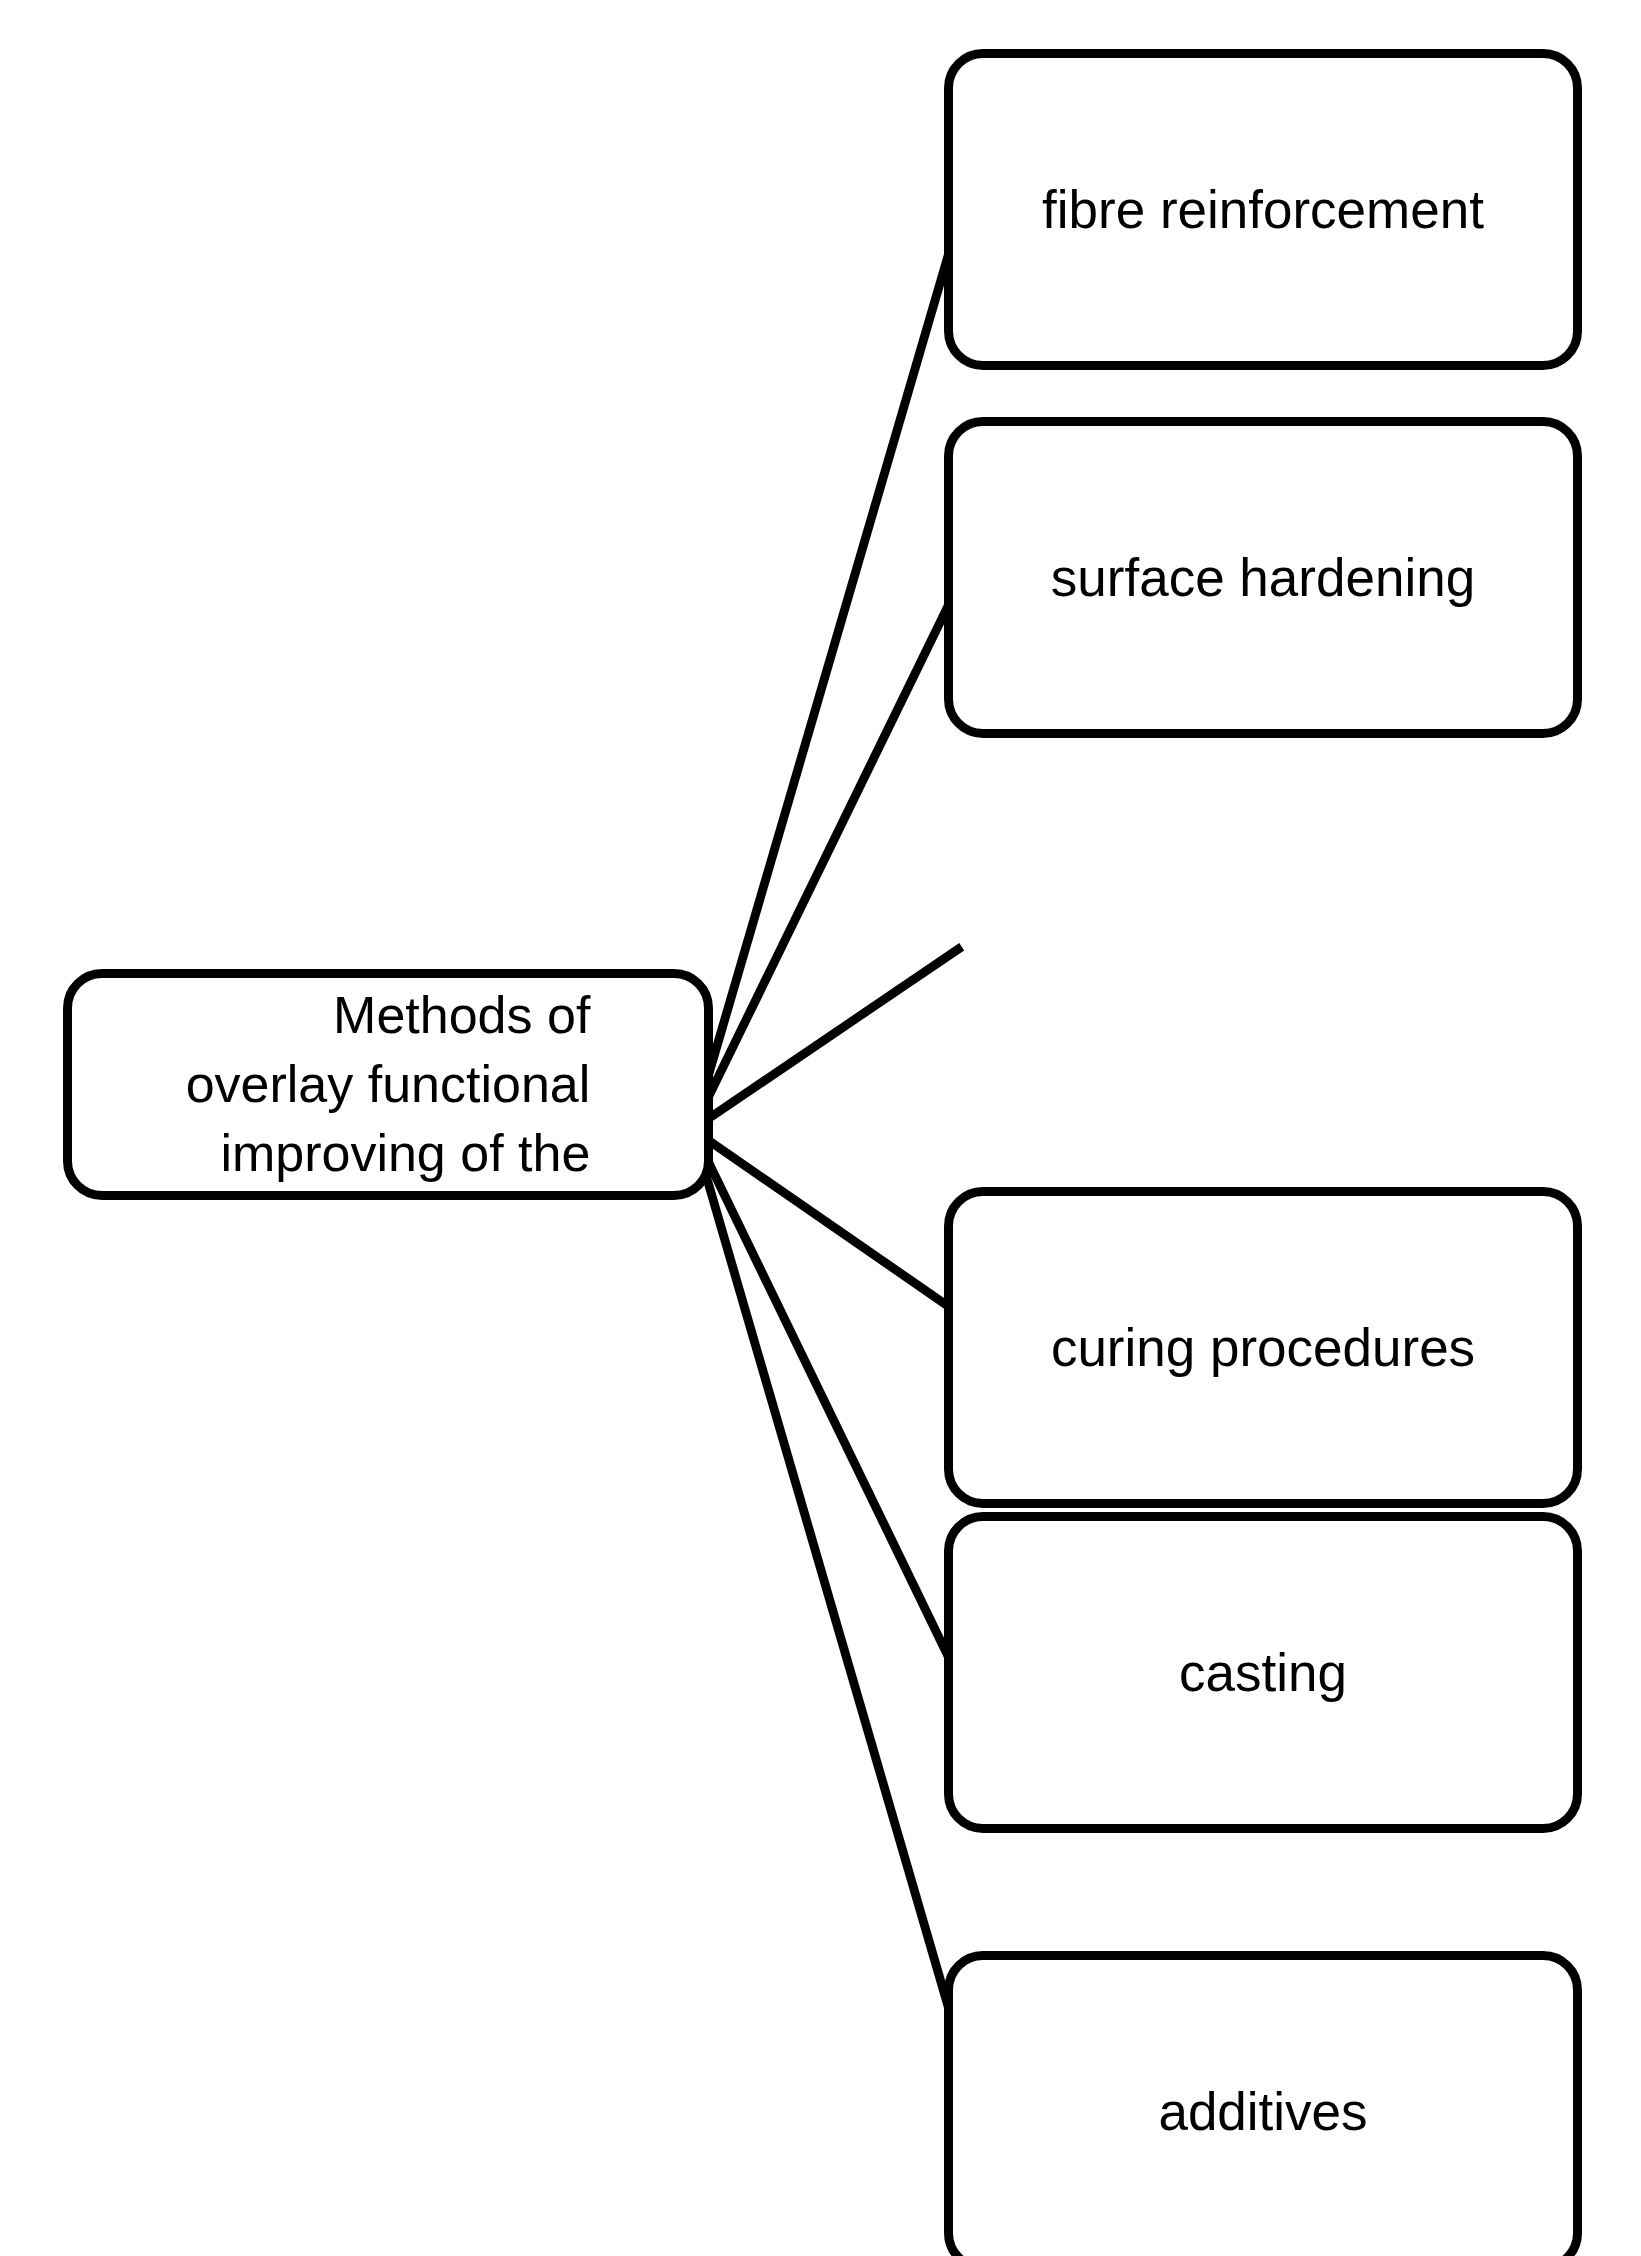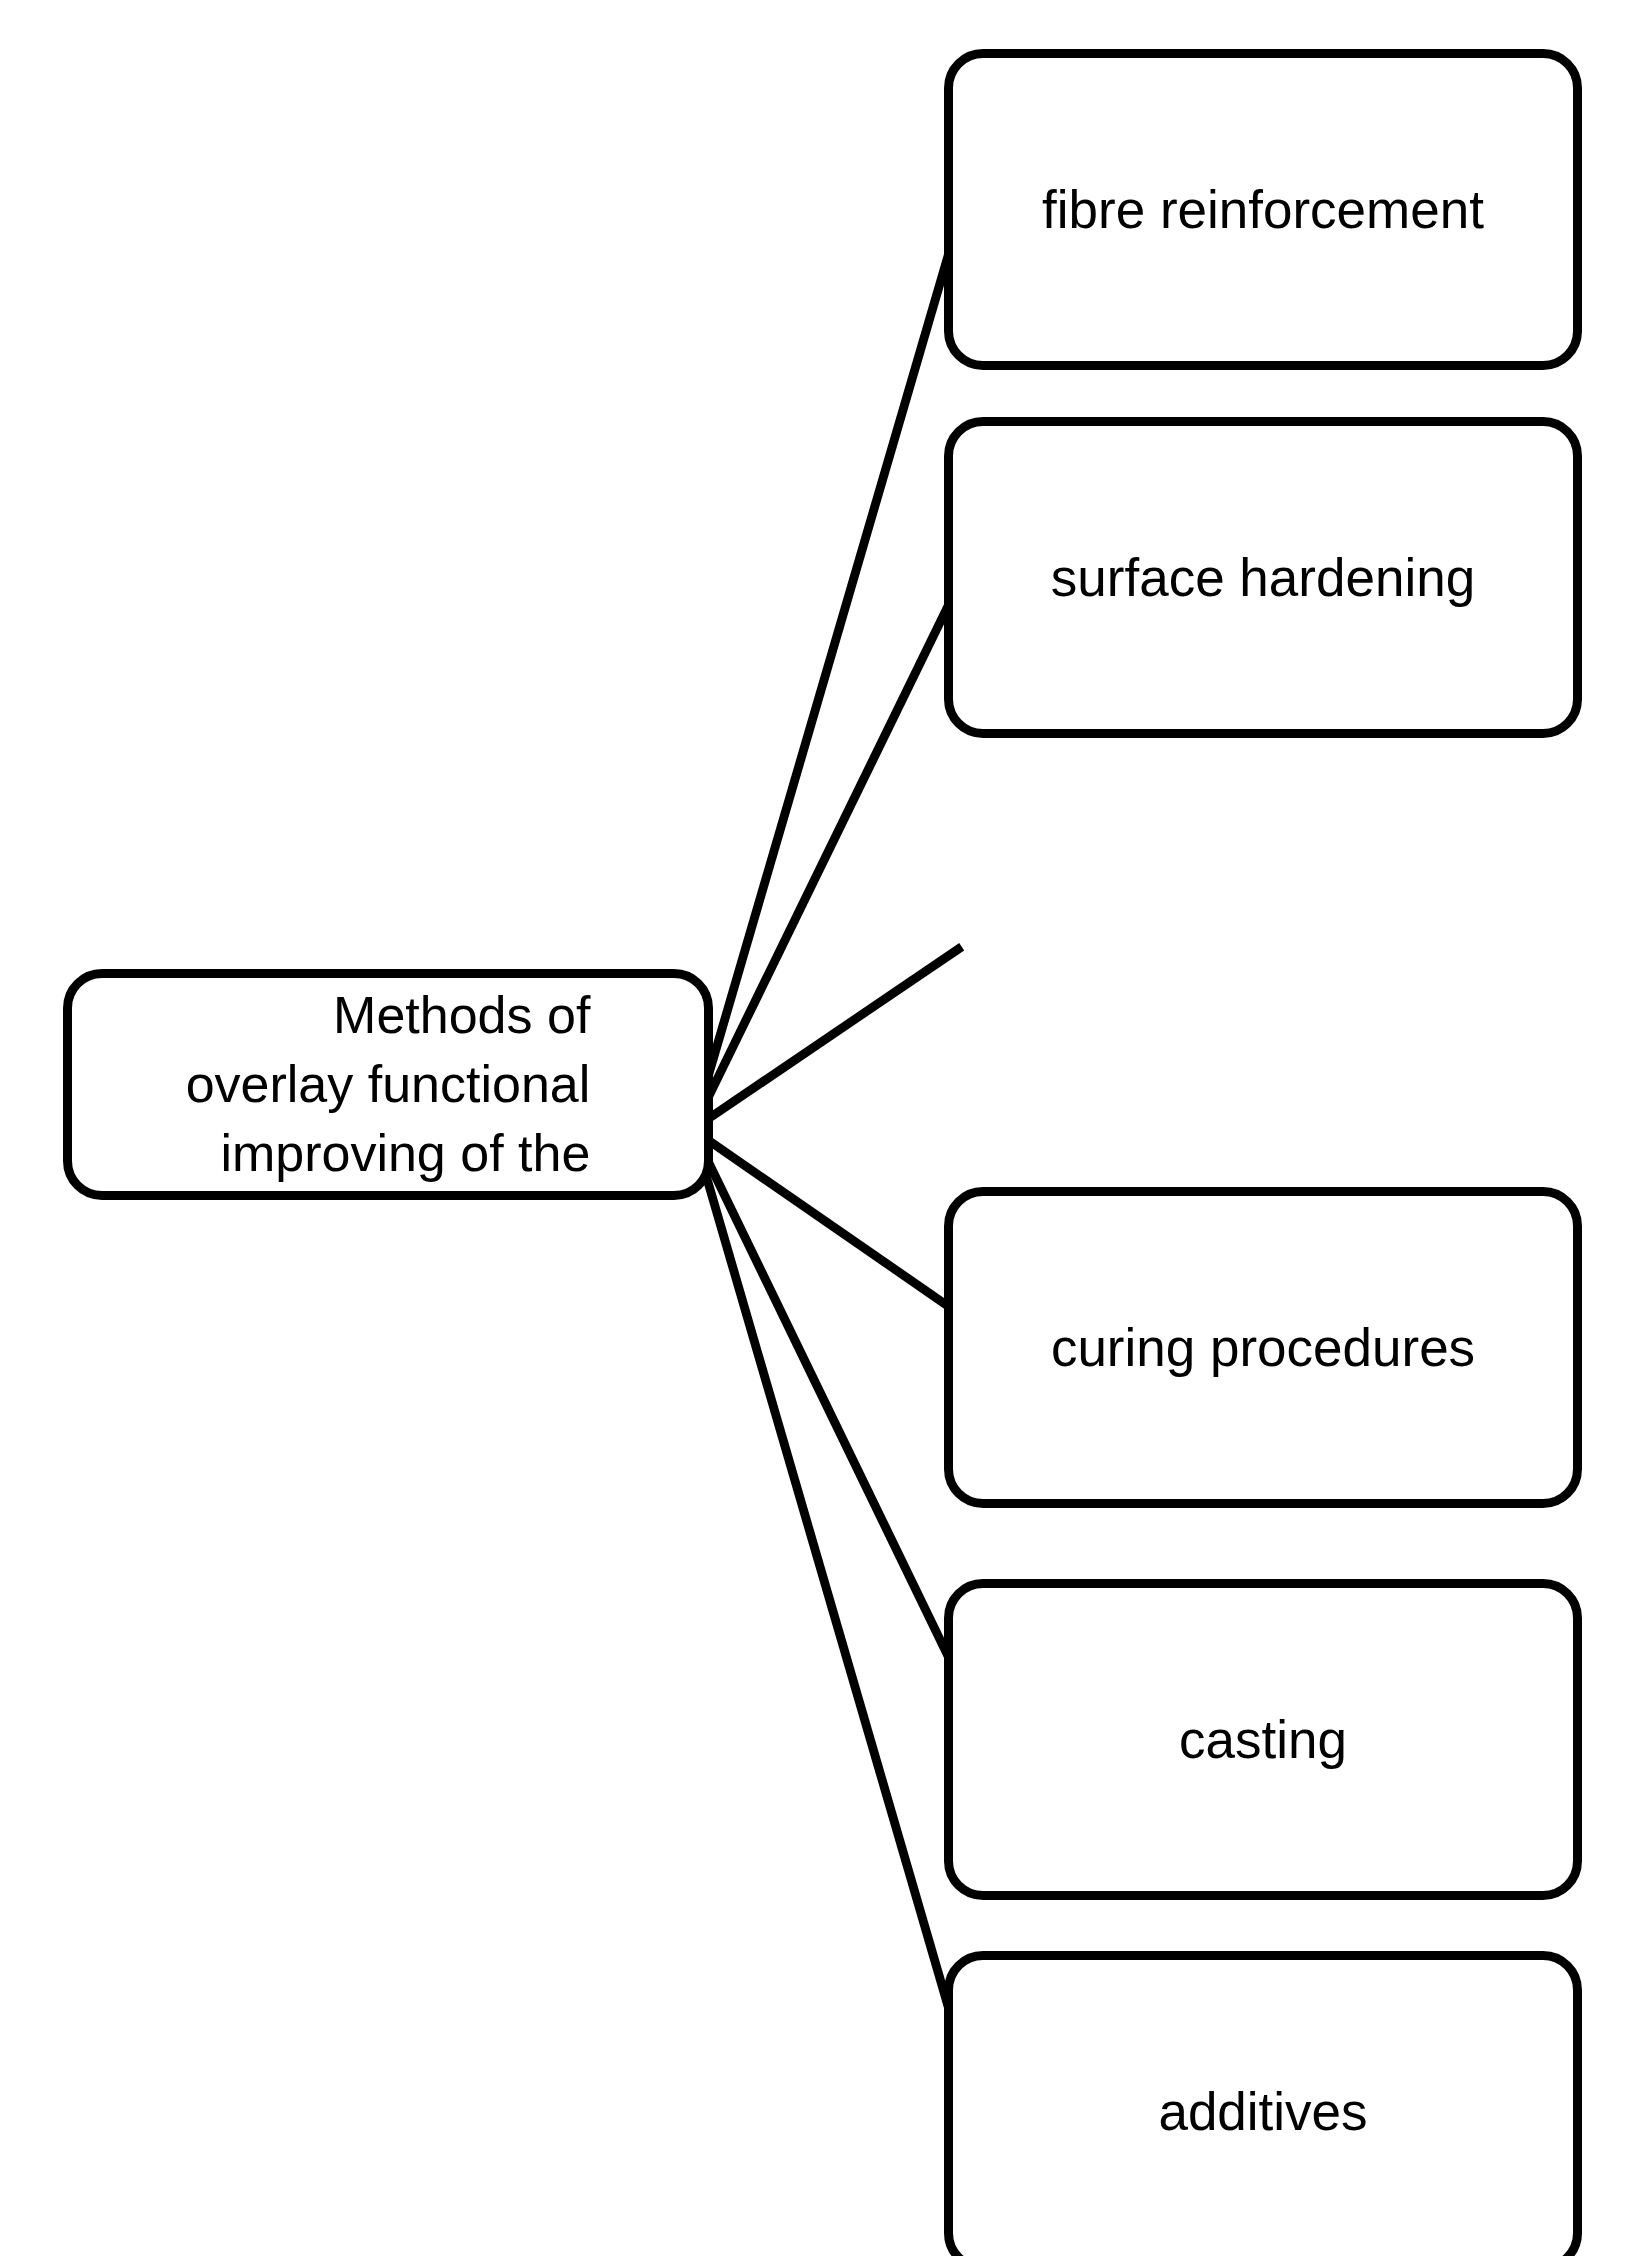--- a/index.html
+++ b/index.html
@@ -48,21 +48,21 @@
     width: 638px;
     height: 321px;
     font-size: 53px;
     line-height: 1.2;
   }
   .root-label span { display: block; }
   .c0 { top: 49px; }
   .c1 { top: 417px; }
   .c2 { top: 786px; }
   .c3 { top: 1155px; margin-top: 32px; }
-  .c4 { top: 1579px; }
+  .c4 { top: 1512px; }
   .c5 { top: 1951px; }
 </style>
 </head>
 <body>
 
 <div class="canvas">
 
   <svg class="connectors" viewBox="0 0 1861 2558" xmlns="http://www.w3.org/2000/svg">
     <line x1="785" y1="1280" x2="1090" y2="237" stroke="#000000" stroke-width="10"></line>
     <line x1="785" y1="1280" x2="1090" y2="655" stroke="#000000" stroke-width="10"></line>

